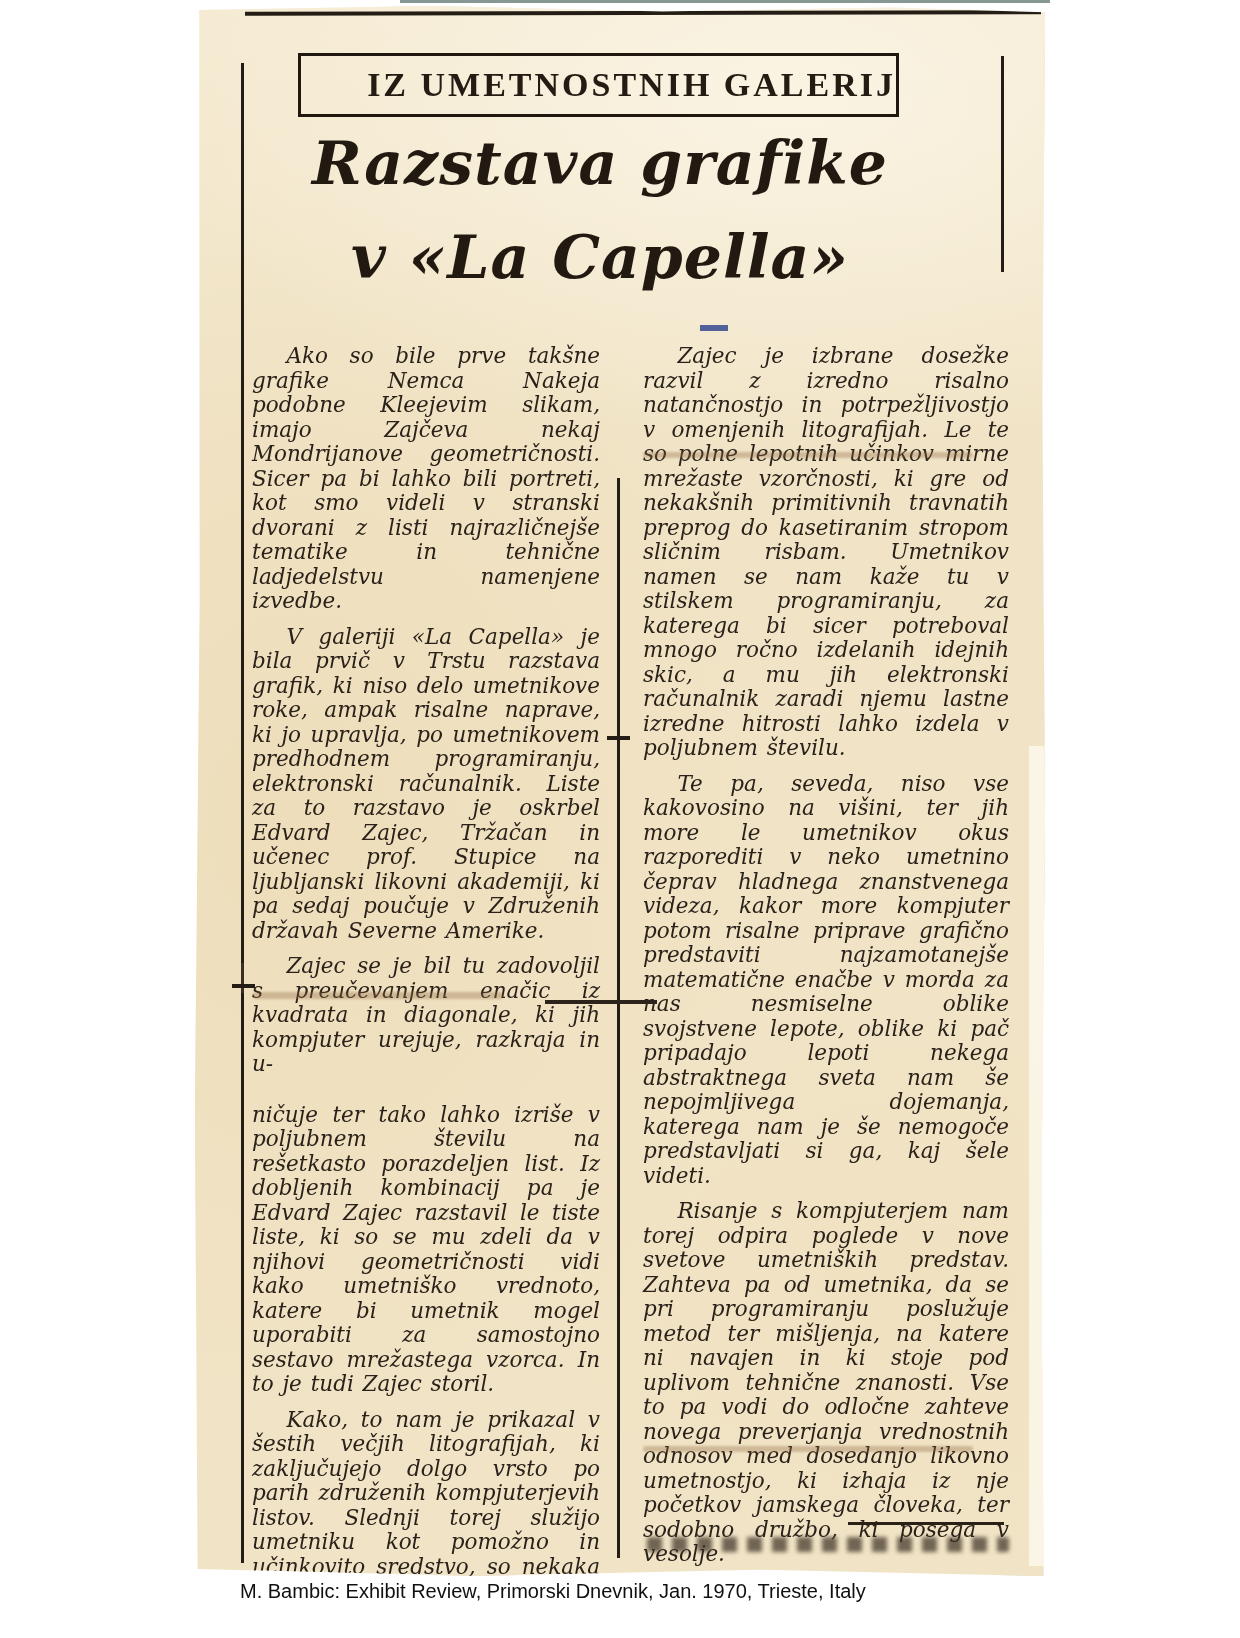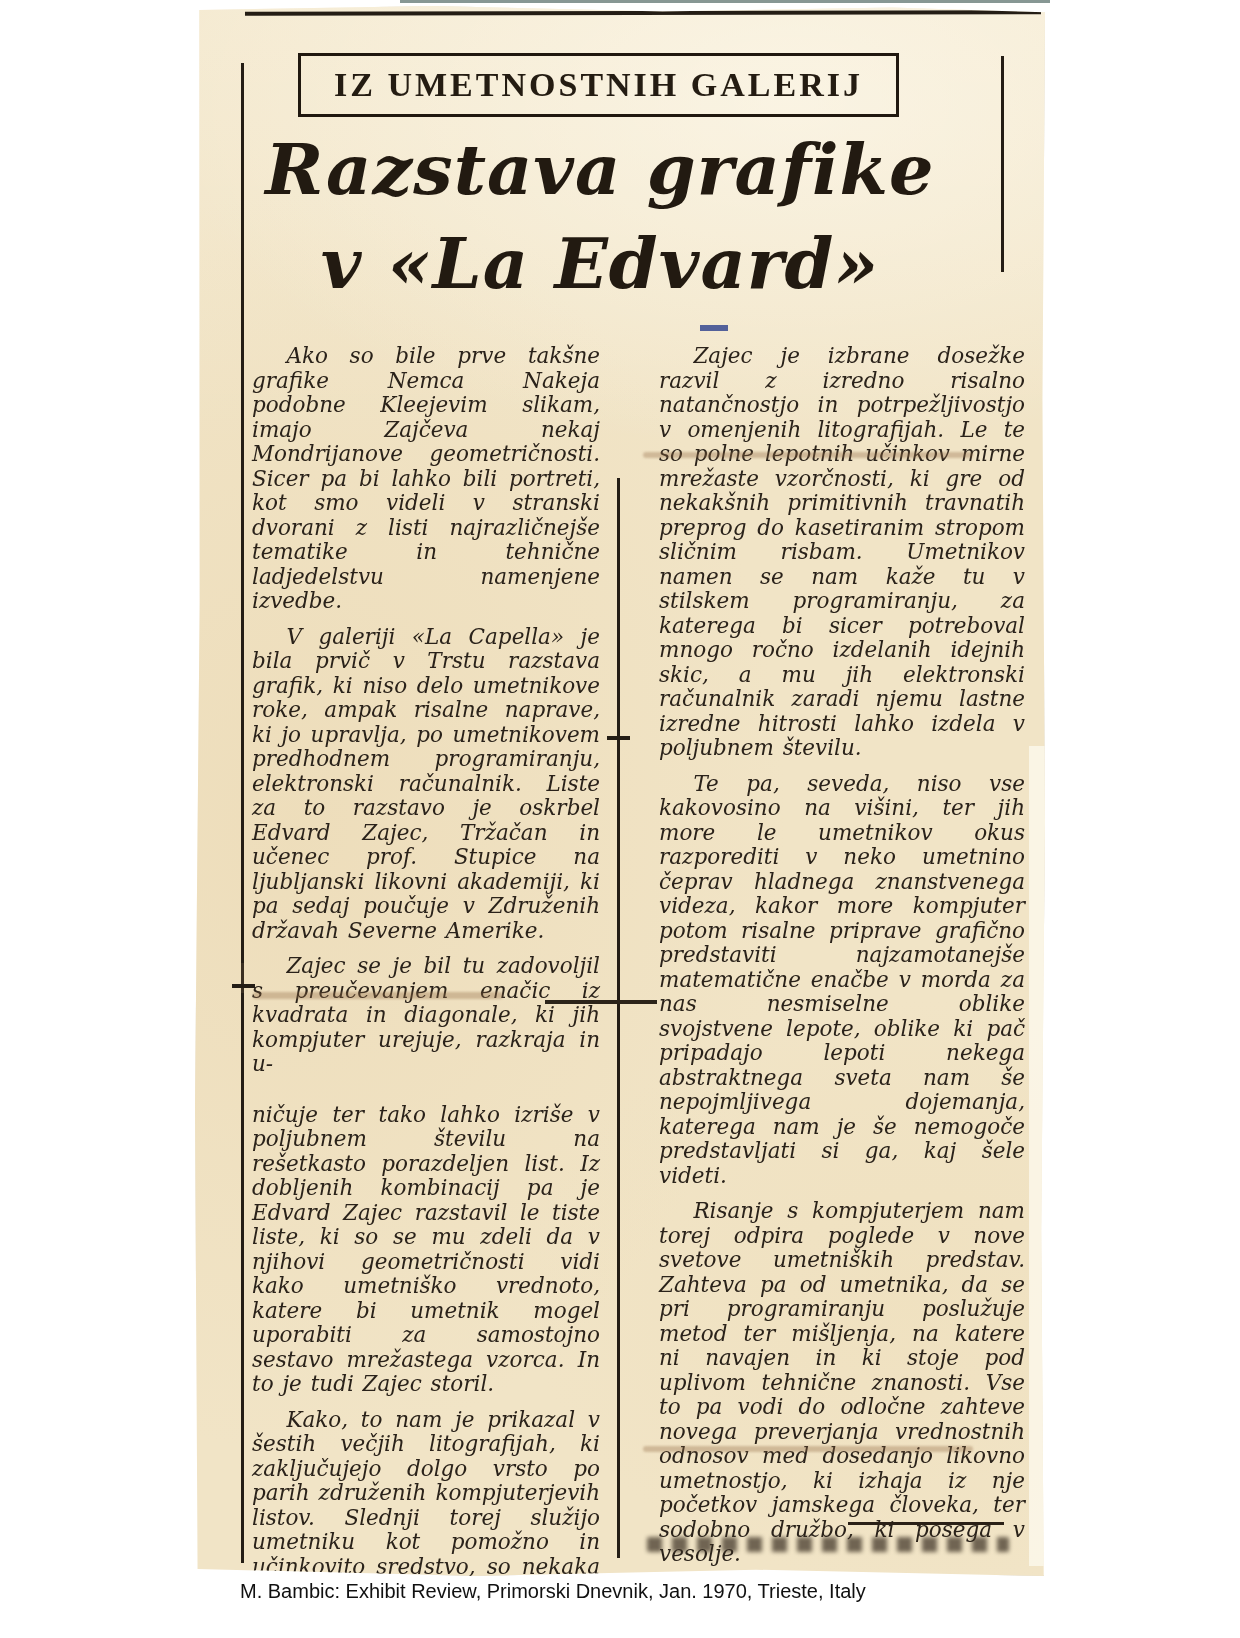--- a/index.html
+++ b/index.html
@@ -33,40 +33,40 @@
   .top-rule{ left:50px; top:5px; width:796px; height:4px; transform:rotate(-0.12deg); }
   .left-rule{ left:46px; top:57px; width:3px; height:1500px;
     background:linear-gradient(180deg,#241d15 0 60%, #3a2f22 60% 62%, #241d15 62% 100%); }
   .mid-rule{ left:422px; top:472px; width:3px; height:1080px; }
   .right-rule{ left:806px; top:50px; width:3px; height:216px; }
   .rule-tick{ height:4px; }
   .tick-left{ left:37px; top:978px; width:23px; }
   .tick-mid{ left:412px; top:730px; width:23px; }
   .kicker-box{
     position:absolute; left:103px; top:47px; width:601px; height:64px;
-    border:3.5px solid #20180f; display:flex; align-items:center; justify-content:center;
+    border:3.5px solid #20180f; display:flex; align-items:center; justify-content:flex-end;
   }
   .kicker{
     font-family:"Liberation Serif", serif; font-weight:700; font-size:34px;
     letter-spacing:3px; color:#241c12; white-space:nowrap;
   }
   .headline{
     position:absolute; left:30px; width:750px; text-align:center;
     font-family:"DejaVu Serif","Liberation Serif",serif; font-style:italic; font-weight:700;
-    font-size:70px; letter-spacing:1px; color:#221a11; white-space:nowrap;
+    font-size:60px; letter-spacing:1px; color:#221a11; white-space:nowrap;
   }
   .hl1{ top:122px; }
   .hl2{ top:216px; }
   .col{
     position:absolute; top:338px; color:#2a221a;
     font-style:italic; font-size:21.5px; line-height:24.5px;
     text-align:justify; word-spacing:2px;
   }
   .col-left{ left:57px; width:348px; }
-  .col-right{ left:464px; width:366px; }
+  .col-right{ left:448px; width:366px; }
   .col p{ text-indent:1.6em; margin:0 0 11px 0; }
   .col p.no-indent{ text-indent:0; }
   .col p.strip-end{ margin-bottom:26px; }
   .cut-line{ position:absolute; left:350px; top:994px; width:112px; height:3.5px; background:#2c241a; }
   .smudge{
     position:absolute; height:7px; background:rgba(146,106,70,.35);
     filter:blur(1.2px); border-radius:3px;
   }
   .smudge-1{ left:58px; top:986px; width:250px; }
   .smudge-2{ left:448px; top:446px; width:330px; height:6px; }
@@ -100,21 +100,21 @@
     <div class="rule mid-rule"></div>
     <div class="rule right-rule"></div>
     <div class="rule rule-tick tick-left"></div>
     <div class="rule rule-tick tick-mid"></div>
 
     <div class="kicker-box">
       <span class="kicker">IZ UMETNOSTNIH GALERIJ</span>
     </div>
 
     <h1 class="headline hl1">Razstava grafike</h1>
-    <h1 class="headline hl2">v «La Edvard»</h1>
+    <h1 class="headline hl2">v «La Capella»</h1>
     <div class="blue-mark"></div>
 
     <div class="col col-left">
       <p>Ako so bile prve takšne grafike Nemca Nakeja podobne Kleejevim slikam, imajo Zajčeva nekaj Mondrijanove geometričnosti. Sicer pa bi lahko bili portreti, kot smo videli v stranski dvorani z listi najrazličnejše tematike in tehnične ladjedelstvu namenjene izvedbe.</p>
       <p>V galeriji «La Capella» je bila prvič v Trstu razstava grafik, ki niso delo umetnikove roke, ampak risalne naprave, ki jo upravlja, po umetnikovem predhodnem programiranju, elektronski računalnik. Liste za to razstavo je oskrbel Edvard Zajec, Tržačan in učenec prof. Stupice na ljubljanski likovni akademiji, ki pa sedaj poučuje v Združenih državah Severne Amerike.</p>
       <p class="strip-end">Zajec se je bil tu zadovoljil s preučevanjem enačic iz kvadrata in diagonale, ki jih kompjuter urejuje, razkraja in u-</p>
       <p class="no-indent">ničuje ter tako lahko izriše v poljubnem številu na rešetkasto porazdeljen list. Iz dobljenih kombinacij pa je Edvard Zajec razstavil le tiste liste, ki so se mu zdeli da v njihovi geometričnosti vidi kako umetniško vrednoto, katere bi umetnik mogel uporabiti za samostojno sestavo mrežastega vzorca. In to je tudi Zajec storil.</p>
       <p>Kako, to nam je prikazal v šestih večjih litografijah, ki zaključujejo dolgo vrsto po parih združenih kompjuterjevih listov. Slednji torej služijo umetniku kot pomožno in učinkovito sredstvo, so nekaka krajšnica pri osnovnem iskanju najpripravnejšega končnega osnutka po danih geometričnih enotah, ki sta tu kvadrat in diagonala.</p>
     </div>
 

